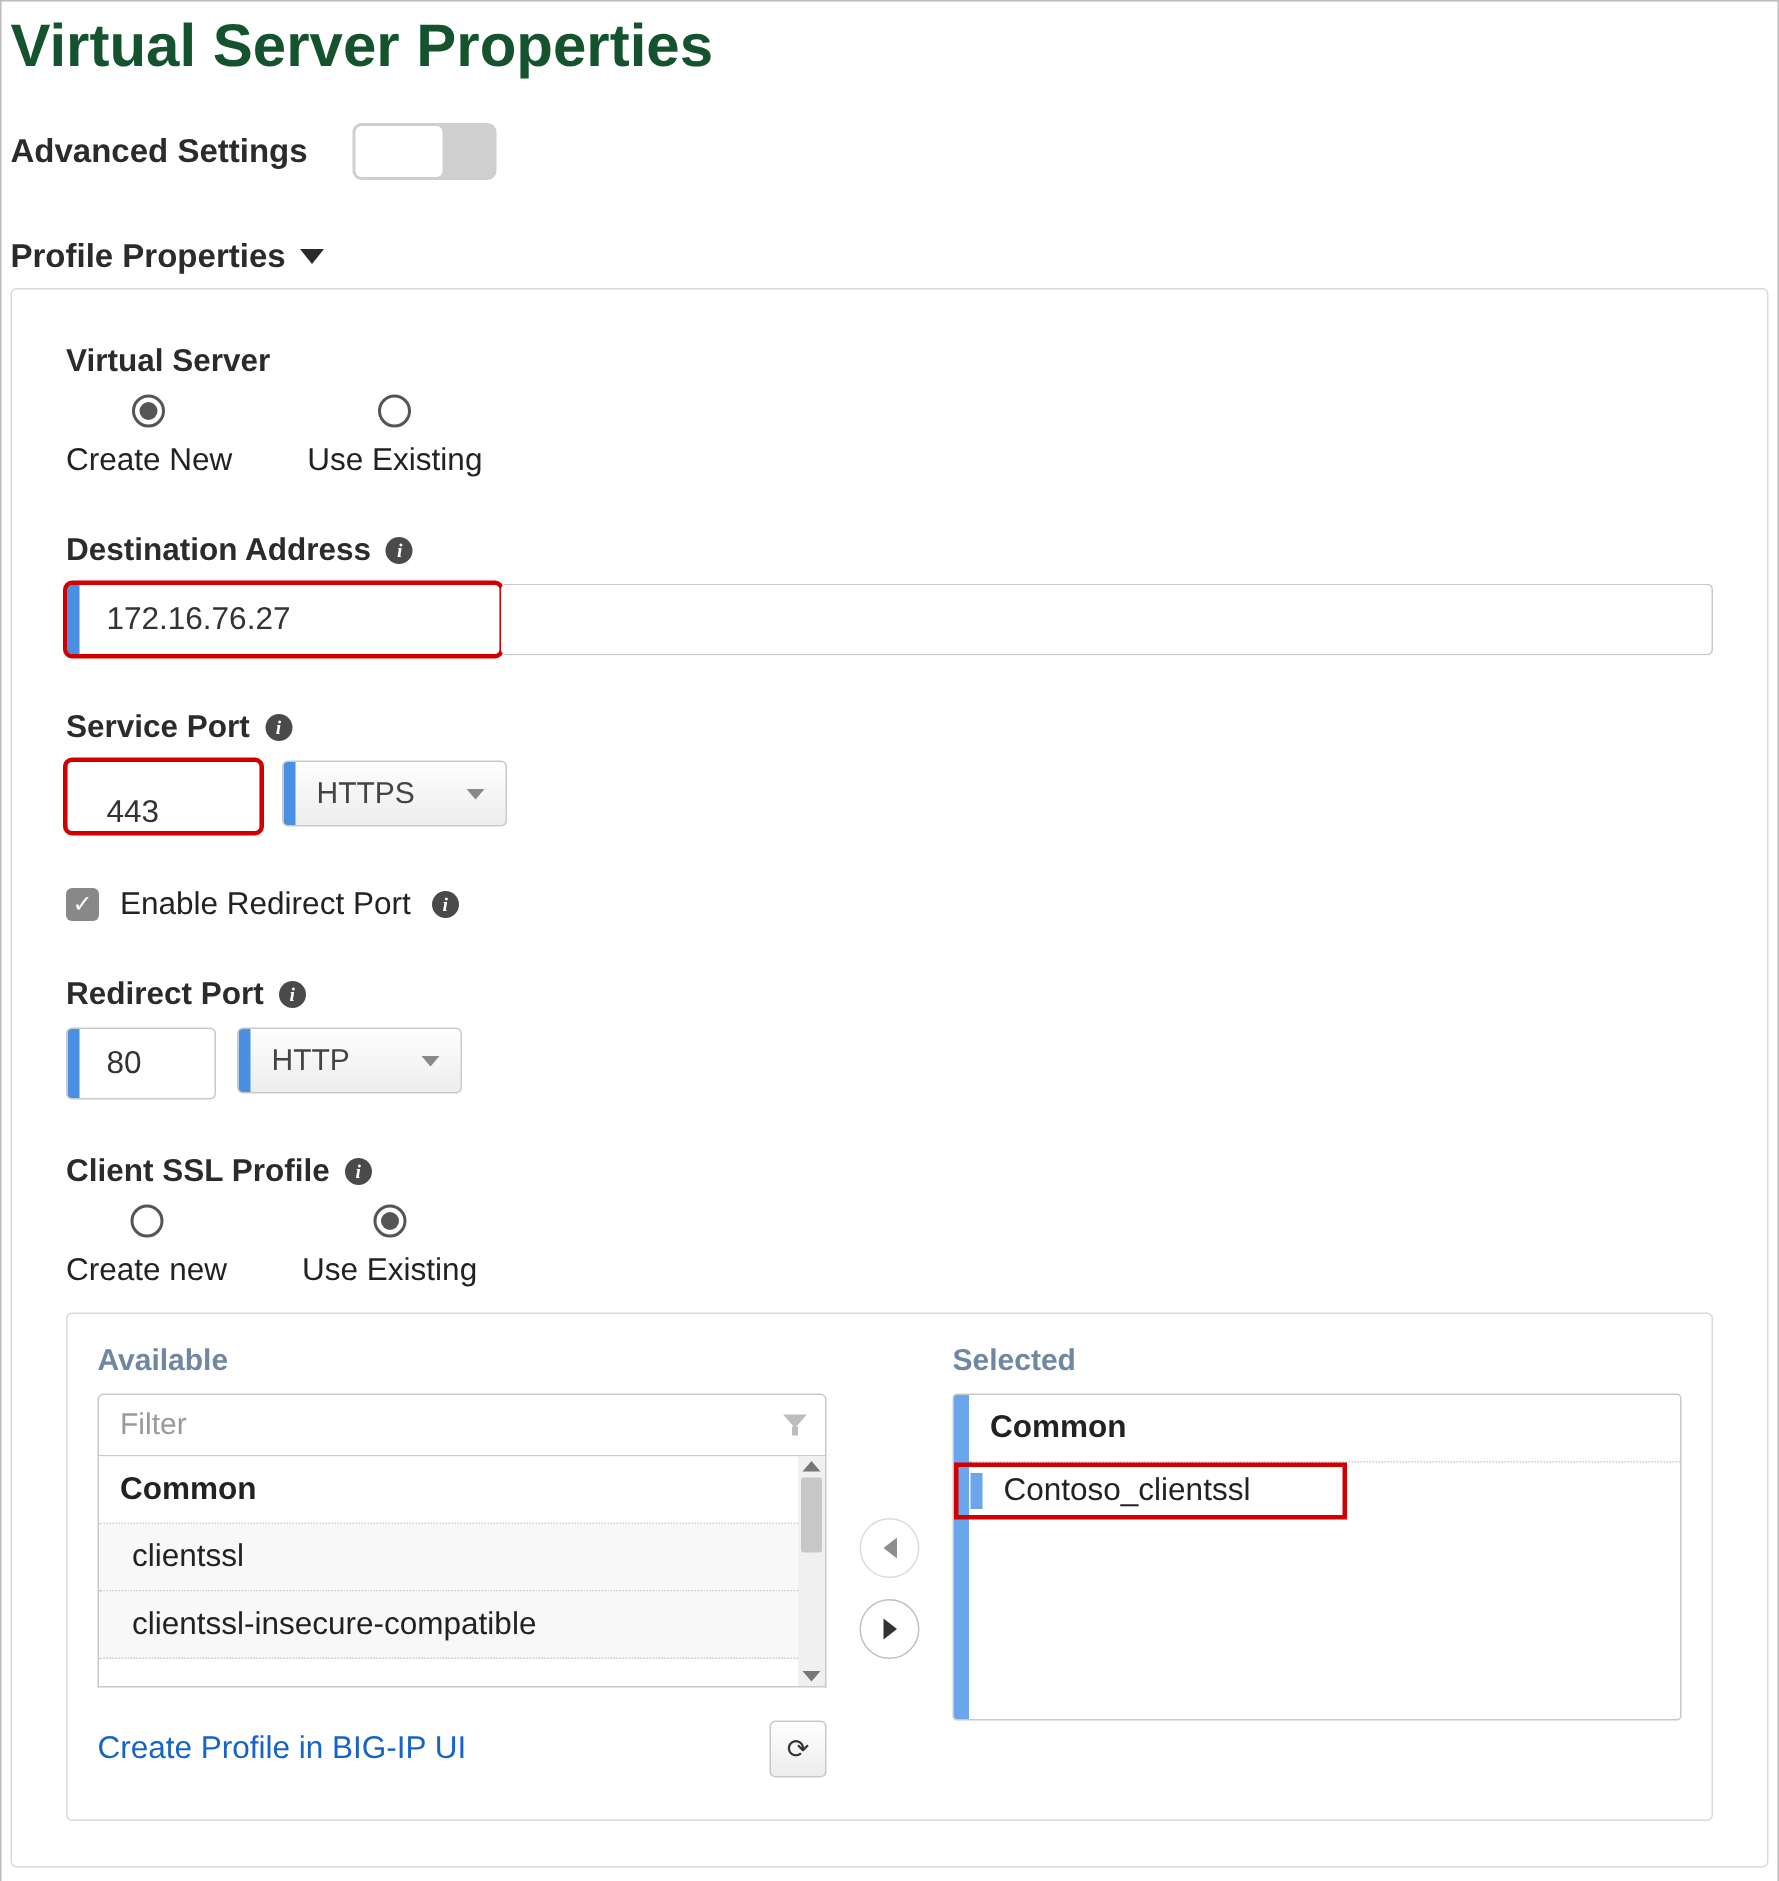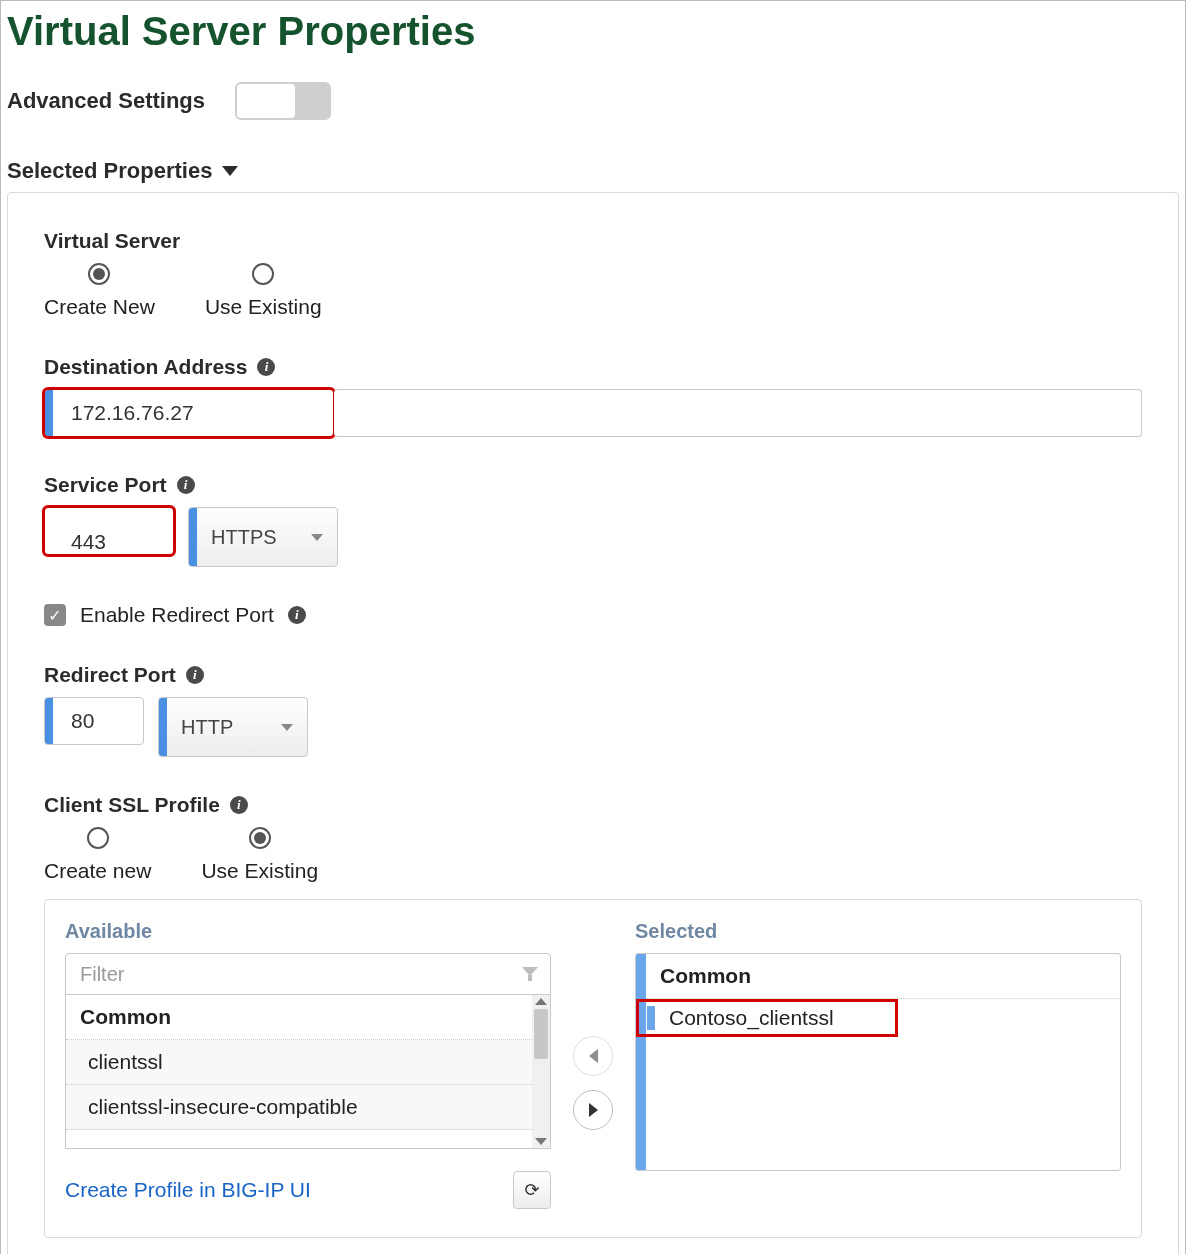--- a/index.html
+++ b/index.html
@@ -151,21 +151,21 @@
     outline: none;
     background: transparent;
   }
   .short { flex: 0 0 130px; align-items: flex-end; }
   .select {
     flex: 0 0 150px;
     display: flex;
     align-items: stretch;
     border: 1px solid #c9c9c9;
     border-radius: 4px;
-    height: 60px;
+    height: 44px;
     background: linear-gradient(#fefefe,#ededed);
     overflow: hidden;
     cursor: pointer;
   }
   .select .bar {
     width: 8px;
     background: #4a90e2;
   }
   .select .sel-txt {
     flex: 1;
@@ -403,21 +403,21 @@
   <h1>Virtual Server Properties</h1>
 
   <div class="row-adv">
     <span class="lbl">Advanced Settings</span>
     <div class="toggle">
       <div class="knob"></div>
     </div>
   </div>
 
   <div class="section-toggle">
-    <span>Selected Properties</span>
+    <span>Profile Properties</span>
     <span class="caret-down"></span>
   </div>
 
   <div class="panel">
 
     <div class="field-label">Virtual Server</div>
     <div class="radio-row">
       <div class="radio-item">
         <span class="radio checked"></span>
         <span>Create New</span>

